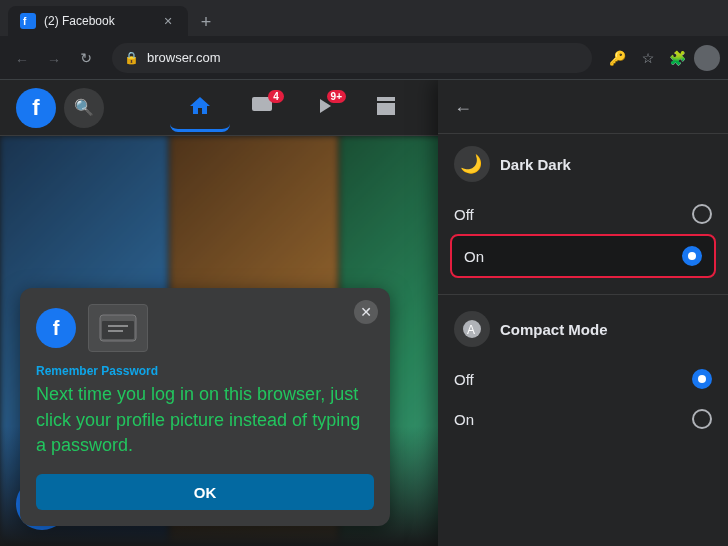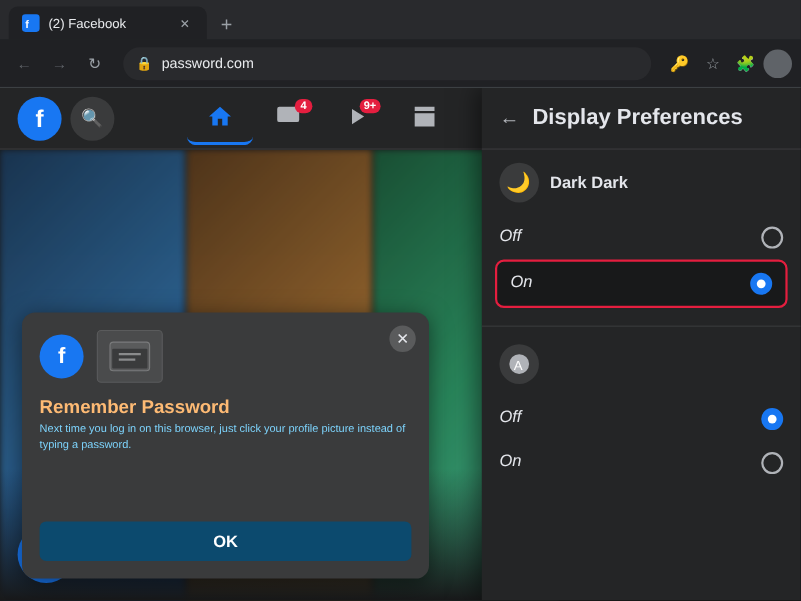--- a/index.html
+++ b/index.html
@@ -56,24 +56,24 @@
     
     .fb-profile-bar { position: absolute; bottom: 0; left: 0; right: 0; height: 120px; background: linear-gradient(to top, #18191a, transparent); display: flex; align-items: flex-end; padding: 16px; }
     .fb-profile-pic { width: 52px; height: 52px; background: #1877f2; border-radius: 50%; display: flex; align-items: center; justify-content: center; color: white; font-size: 24px; font-weight: bold; flex-shrink: 0; }
 
     
     .remember-popup { position: absolute; bottom: 20px; left: 20px; width: 370px; background: #3a3b3c; border-radius: 12px; padding: 16px; z-index: 20; box-shadow: 0 4px 20px rgba(0,0,0,0.5); }
     .remember-close { position: absolute; top: 12px; right: 12px; width: 24px; height: 24px; border-radius: 50%; background: #5a5b5c; display: flex; align-items: center; justify-content: center; color: #e4e6eb; cursor: pointer; font-size: 14px; }
     .remember-header { display: flex; align-items: center; gap: 12px; margin-bottom: 12px; }
     .remember-fb-logo { width: 40px; height: 40px; background: #1877f2; border-radius: 50%; display: flex; align-items: center; justify-content: center; color: white; font-size: 20px; font-weight: bold; }
     .remember-browser-img { width: 60px; height: 48px; background: #4a4b4c; border-radius: 4px; display: flex; align-items: center; justify-content: center; border: 1px solid #5a5b5c; }
-    .remember-title { font-size: 17px; font-weight: bold; color: #fdba74; margin-bottom: 4px; }
-    .remember-desc { font-size: 10px; color: #7dd3fc; line-height: 1.4; margin-bottom: 16px; }
+    .remember-title { font-size: 12px; font-weight: bold; color: #0ea5e9; margin-bottom: 4px; }
+    .remember-desc { font-size: 18px; color: #22c55e; line-height: 1.4; margin-bottom: 16px; }
     .remember-buttons { display: flex; gap: 8px; }
-    .btn-ok { flex: 1; height: 36px; background: #0c4a6e; border: none; border-radius: 6px; color: white; font-size: 15px; font-weight: bold; cursor: pointer; margin-top: 46px; }
+    .btn-ok { flex: 1; height: 36px; background: #0369a1; border: none; border-radius: 6px; color: white; font-size: 15px; font-weight: bold; cursor: pointer; }
     .btn-not-now { flex: 1; height: 36px; background: #4a4b4c; border: none; border-radius: 6px; color: #e4e6eb; font-size: 15px; cursor: pointer; }
 
     
     .fb-sidebar { width: 220px; padding: 8px; flex-shrink: 0; }
     .contacts-header { display: flex; align-items: center; justify-content: space-between; padding: 4px 8px; margin-bottom: 8px; }
     .contacts-title { font-size: 15px; color: #b0b3b8; font-weight: 600; }
     .contacts-icons { display: flex; gap: 4px; }
     .contact-icon-btn { width: 28px; height: 28px; border-radius: 50%; display: flex; align-items: center; justify-content: center; color: #b0b3b8; cursor: pointer; font-size: 14px; }
     .contact-item { display: flex; align-items: center; gap: 10px; padding: 6px 8px; border-radius: 8px; cursor: pointer; }
     .contact-avatar { width: 32px; height: 32px; border-radius: 50%; flex-shrink: 0; }
@@ -83,21 +83,21 @@
     .display-panel { position: absolute; top: 0; right: 0; width: 290px; height: 100%; background: #242526; box-shadow: -4px 0 20px rgba(0,0,0,0.5); z-index: 30; display: flex; flex-direction: column; }
     .panel-header { display: flex; align-items: center; gap: 12px; padding: 16px; border-bottom: 1px solid #3a3b3c; }
     .panel-back { color: #b0b3b8; font-size: 18px; cursor: pointer; }
     .panel-title { font-size: 20px; font-weight: bold; color: #e4e6eb; }
 
     .panel-section { padding: 12px 16px; }
     .section-header { display: flex; align-items: center; gap: 10px; margin-bottom: 12px; }
     .section-icon { width: 36px; height: 36px; border-radius: 50%; background: #3a3b3c; display: flex; align-items: center; justify-content: center; font-size: 18px; }
     .section-title { font-size: 15px; font-weight: 600; color: #e4e6eb; }
 
-    .radio-option { display: flex; justify-content: space-between; padding: 10px 0; font-style: italic; }
+    .radio-option { display: flex; align-items: center; justify-content: space-between; padding: 10px 0; }
     .radio-label { font-size: 15px; color: #e4e6eb; }
     .radio-circle { width: 20px; height: 20px; border-radius: 50%; border: 2px solid #b0b3b8; display: flex; align-items: center; justify-content: center; flex-shrink: 0; }
     .radio-circle.checked { border-color: #1877f2; background: #1877f2; }
     .radio-circle.checked::after { content: ''; width: 8px; height: 8px; border-radius: 50%; background: white; }
 
     .panel-divider { height: 1px; background: #3a3b3c; margin: 4px 0; }
   </style>
 </head>
 <body>
 
@@ -115,21 +115,21 @@
     </div>
     <div class="new-tab-btn">+</div>
   </div>
 
   <div class="toolbar">
     <div class="nav-btn disabled">←</div>
     <div class="nav-btn disabled">→</div>
     <div class="nav-btn">↻</div>
     <div class="address-bar">
       <span class="lock-icon">🔒</span>
-      <span class="url-text">password.com</span>
+      <span class="url-text">browser.com</span>
     </div>
     <div class="toolbar-right">
       <div class="toolbar-icon">🔑</div>
       <div class="toolbar-icon">☆</div>
       <div class="toolbar-icon">🧩</div>
       <div class="profile-icon"></div>
     </div>
   </div>
 
   <div class="fb-content">
@@ -236,21 +236,20 @@
         <div class="contact-item">
           <div class="contact-avatar" style="background: #ef4444;"></div>
           <span class="contact-name">Michelle Lagarme</span>
         </div>
       </div>
     </div>
 
     <div class="display-panel">
       <div class="panel-header">
         <span class="panel-back">←</span>
-        <span class="panel-title">Display Preferences</span>
       </div>
 
       <div class="panel-section">
         <div class="section-header">
           <div class="section-icon">🌙</div>
           <span class="section-title">Dark Dark</span>
         </div>
 
         <div class="radio-option" style="padding: 10px 0;">
           <span class="radio-label">Off</span>
@@ -266,20 +265,21 @@
       <div class="panel-divider"></div>
 
       <div class="panel-section">
         <div class="section-header">
           <div class="section-icon">
             <svg width="20" height="20" viewBox="0 0 20 20" fill="#e4e6eb">
               <circle cx="10" cy="10" r="9" fill="#b0b3b8"></circle>
               <text x="5" y="15" font-size="12" fill="white">A</text>
             </svg>
           </div>
+          <span class="section-title">Compact Mode</span>
         </div>
 
         <div class="radio-option" style="padding: 10px 0;">
           <span class="radio-label">Off</span>
           <div class="radio-circle checked"></div>
         </div>
 
         <div class="radio-option" style="padding: 10px 0;">
           <span class="radio-label">On</span>
           <div class="radio-circle"></div>

